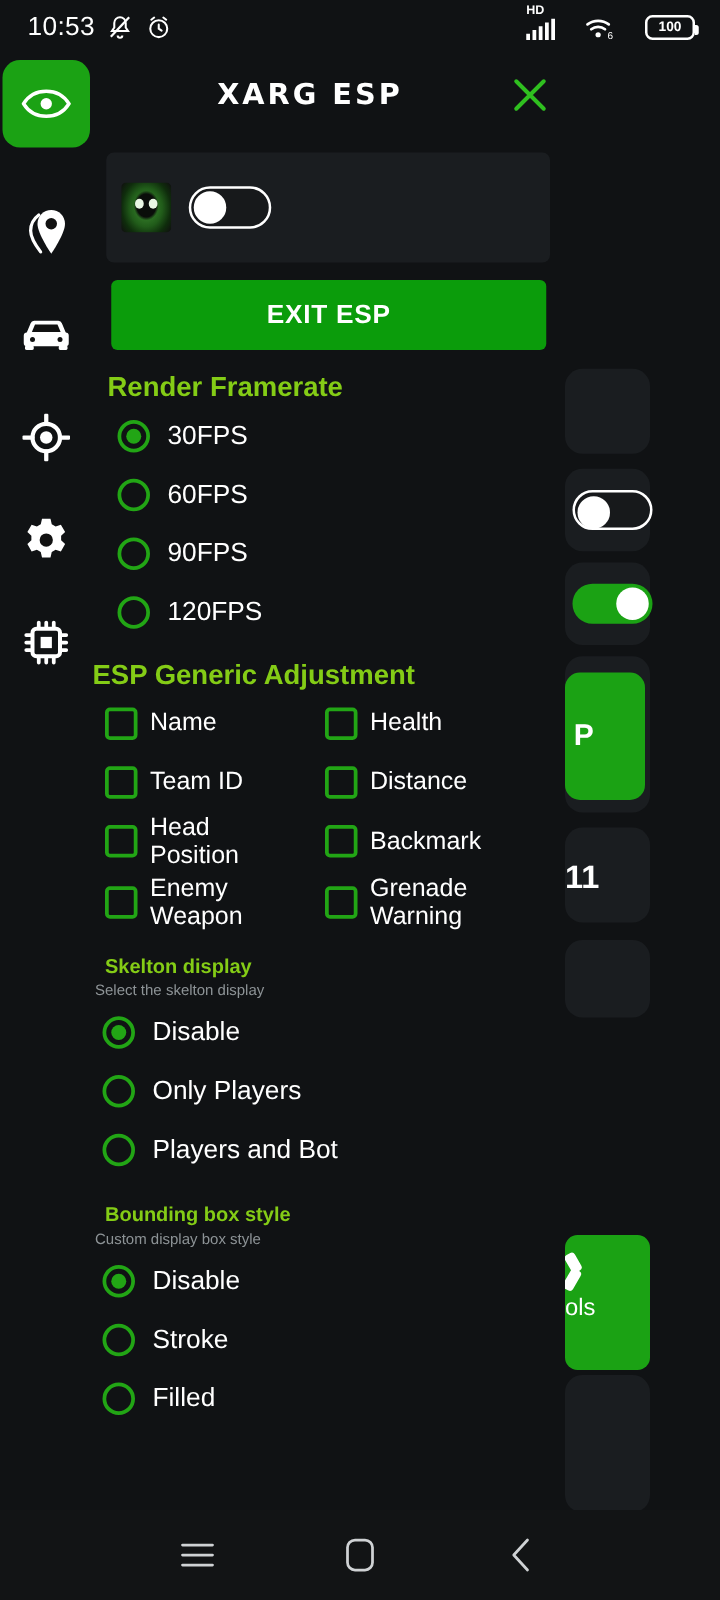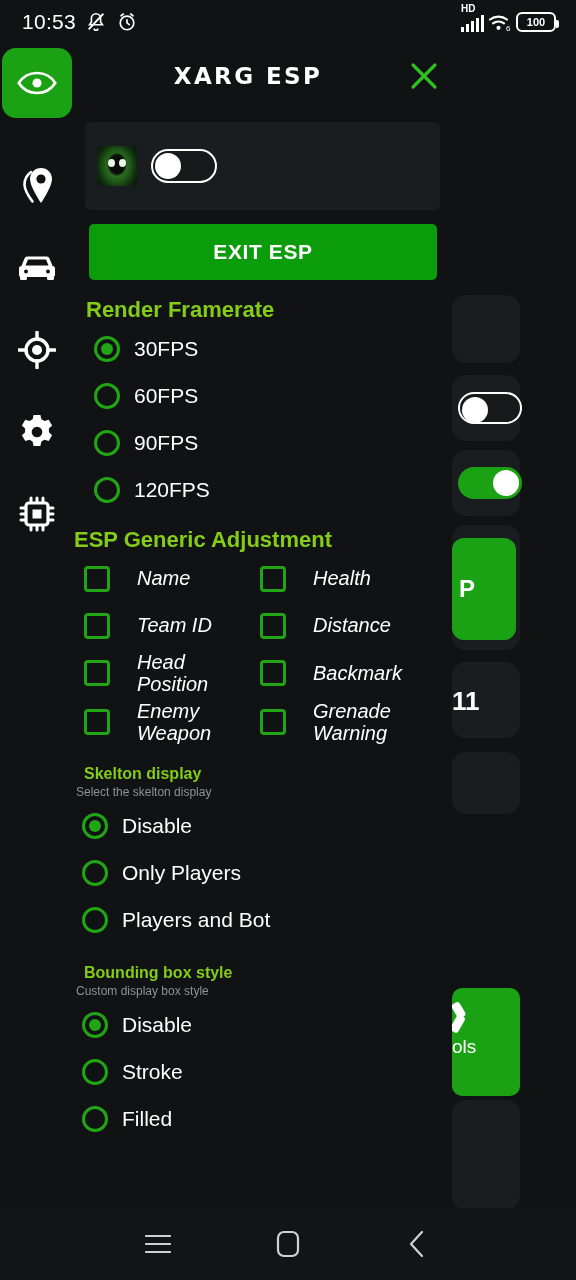--- a/index.html
+++ b/index.html
@@ -19,21 +19,21 @@
   
   #statusbar {
     position: absolute; top: 0; left: 0; width: 576px; height: 44px;
     display: flex; align-items: center; justify-content: space-between;
     padding: 0 20px 0 22px;
     color: #ffffff;
     z-index: 40;
   }
   .sb-left { display: flex; align-items: center; gap: 9px; }
   .sb-clock { font-size: 21px; letter-spacing: .3px; font-family: "Liberation Sans", sans-serif; }
-  .sb-right { display: flex; align-items: center; gap: 3px; }
+  .sb-right { display: flex; align-items: center; gap: 23px; }
   .sb-ico { display: block; }
   .batt {
     position: relative; display: flex; align-items: center; justify-content: center;
     width: 40px; height: 20px; border: 2px solid #fff; border-radius: 6px;
     font-size: 11px; font-weight: bold; color: #fff;
   }
   .batt:after {
     content: ""; position: absolute; right: -5px; top: 6px;
     width: 3px; height: 8px; background: #fff; border-radius: 0 2px 2px 0;
   }
@@ -178,22 +178,22 @@
     width: 12px; height: 12px; border-radius: 50%; background: #22a515;
   }
   .radio-label { color: #ffffff; font-size: 21px; }
 
   
   .cb-grid {
     display: grid; grid-template-columns: 176px 1fr;
     row-gap: 0; column-gap: 0; padding-left: 16px; margin-top: 2px;
   }
   .cb-cell {
-    display: flex; align-items: center; gap: 27px;
-    min-height: 47px; padding: 2px 0; font-style: italic;
+    display: flex; align-items: center; gap: 10px;
+    min-height: 47px; padding: 2px 0;
   }
   .cb {
     flex: 0 0 26px; width: 26px; height: 26px; border-radius: 4px;
     border: 3px solid #22a515;
   }
   .cb-label { color: #ffffff; font-size: 20px; line-height: 1.12; }
 
   
   #navbar {
     position: absolute; left: 0; bottom: 0; width: 576px; height: 72px;

